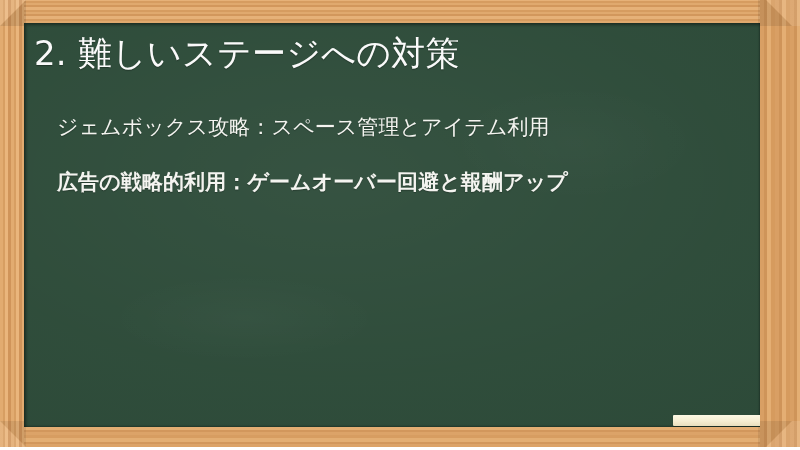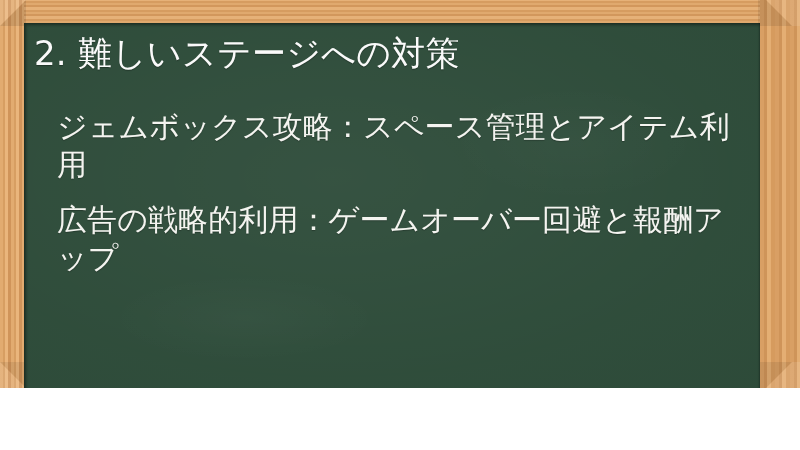--- a/index.html
+++ b/index.html
@@ -10,21 +10,21 @@
   body {
     width: 800px;
     height: 450px;
     overflow: hidden;
     font-family: "DejaVu Sans", "Liberation Sans", sans-serif;
   }
 
   #slide {
     position: relative;
     width: 800px;
-    height: 388px;
+    height: 447px;
     overflow: hidden;
     background: #d2975c;
   }
 
   
   .frame {
     position: absolute;
     inset: 0;
     background:
       linear-gradient(180deg, rgba(255,255,255,0.10) 0%, rgba(0,0,0,0.06) 100%),
@@ -148,28 +148,28 @@
   }
 
   #bullets {
     position: absolute;
     left: 33px;
     top: 85px;
     width: 690px;
   }
   .bullet {
     color: #f4f4f0;
-    font-size: 30px;
+    font-size: 21px;
     line-height: 38px;
     font-weight: 400;
     letter-spacing: 0.1px;
     margin: 0 0 17px 0;
     text-shadow: 0 1px 1px rgba(0,0,0,0.25);
   }
-  .bullet:last-child { margin-bottom: 6px; }
+  .bullet:last-child { margin-bottom: 6px; font-weight: bold; }
 
   
   #chalk-stick {
     position: absolute;
     left: 649px;
     top: 392px;
     width: 90px;
     height: 11px;
     background: linear-gradient(180deg, #fdf8e4 0%, #f6eed2 55%, #e9dfbd 100%);
     border-radius: 1px;

